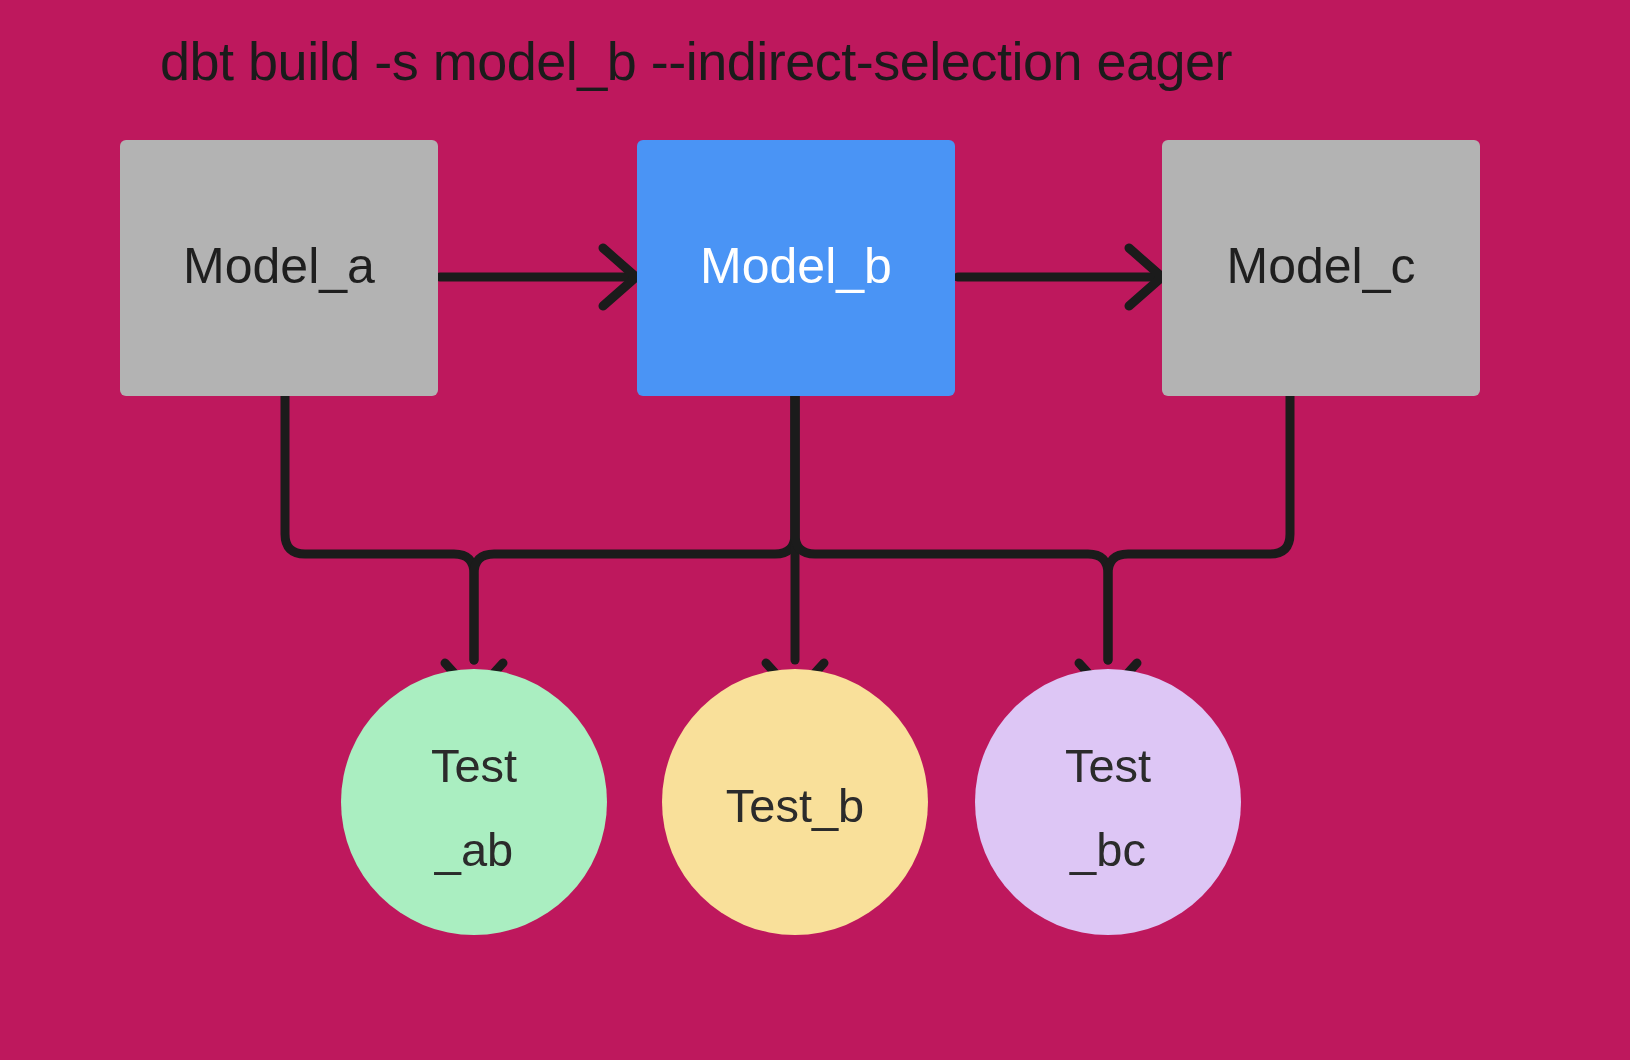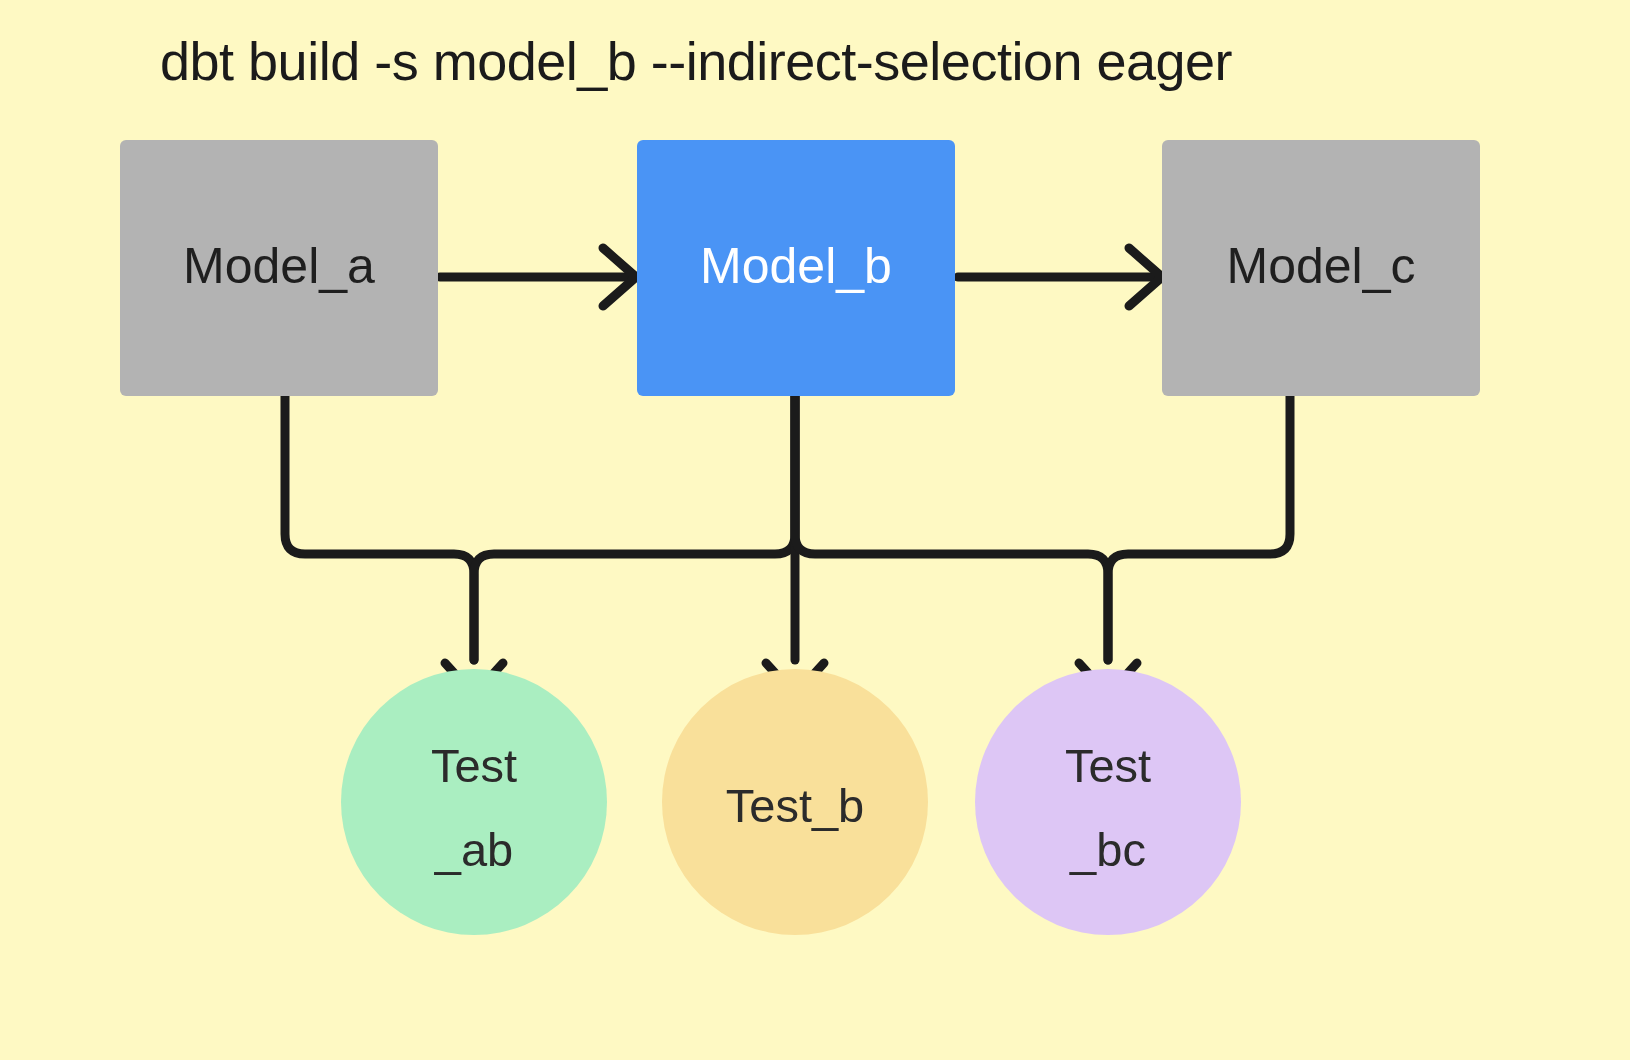--- a/index.html
+++ b/index.html
@@ -10,21 +10,21 @@
   body {
     width: 1630px;
     height: 1060px;
     overflow: hidden;
     font-family: "Liberation Sans", sans-serif;
   }
   #canvas {
     position: relative;
     width: 1630px;
     height: 1060px;
-    background: #fef9c3;
+    background: #be185d;
   }
   #diagram-svg {
     position: absolute;
     left: 0;
     top: 0;
     width: 1630px;
     height: 1060px;
   }
   .title-text {
     font-family: "Liberation Sans", sans-serif;

